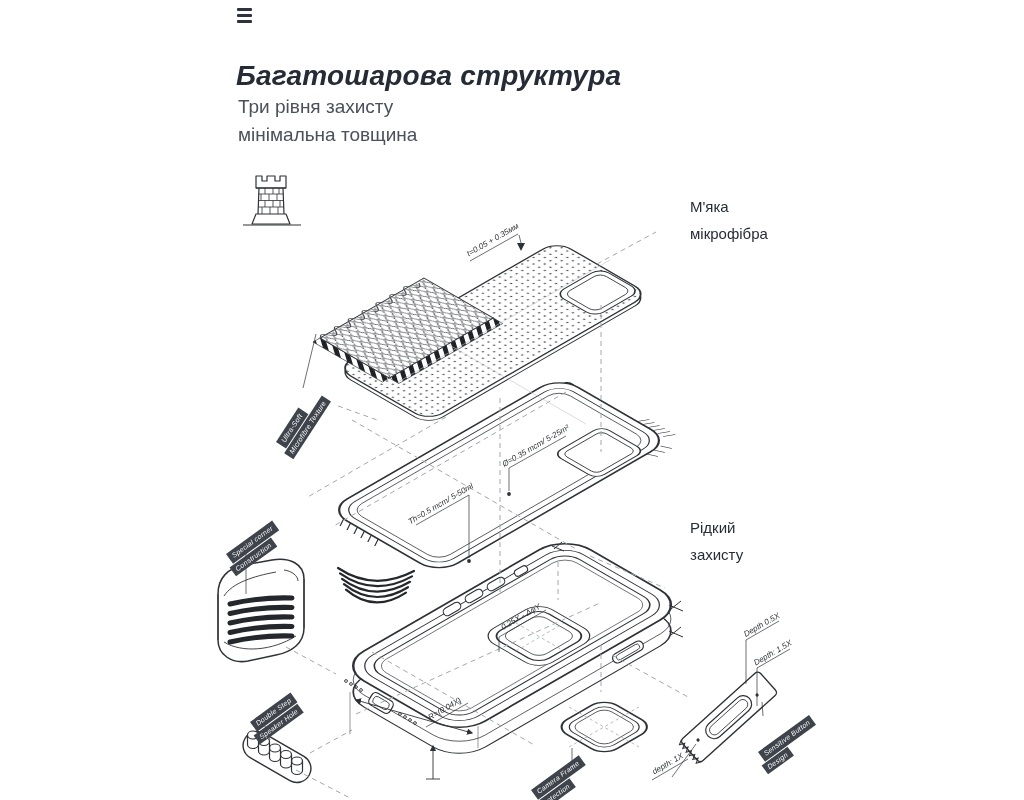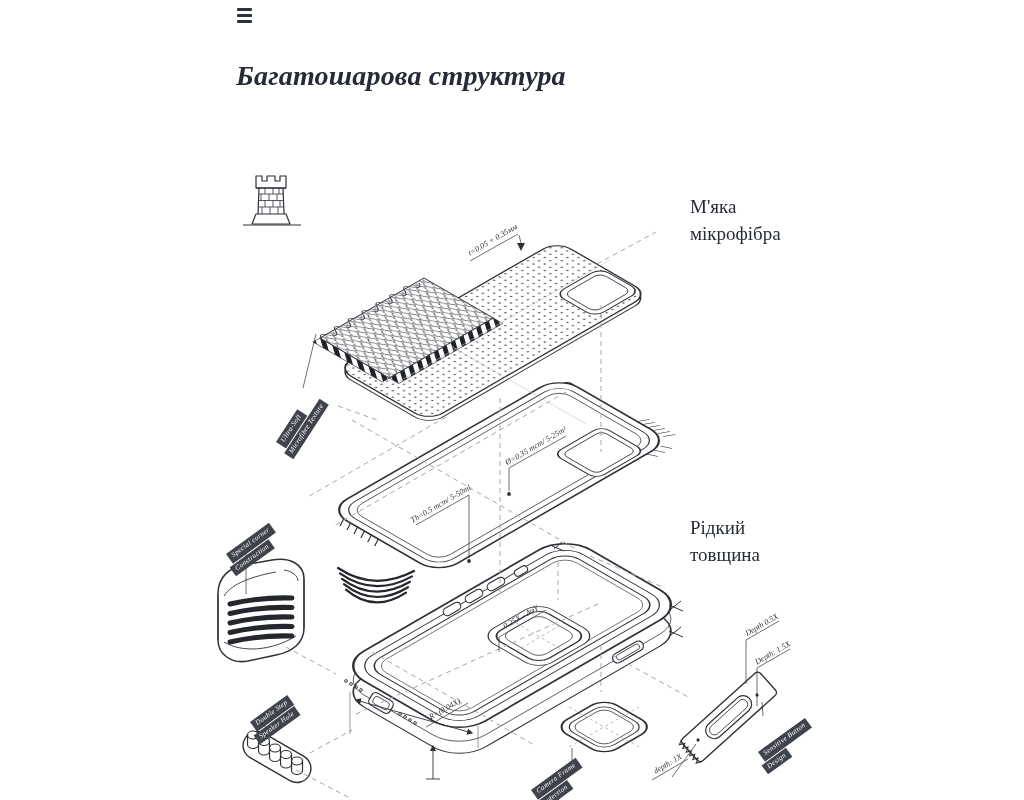--- a/index.html
+++ b/index.html
@@ -1,24 +1,24 @@
 <!DOCTYPE html>
 <html><head>
 <meta charset="utf-8">
 <style>
   html,body{margin:0;padding:0;background:#fff;}
   .page{position:relative;width:1024px;height:800px;background:#ffffff;overflow:hidden;
-        font-family:Liberation Serif, serif;}
+        font-family:Liberation Sans, sans-serif;}
   
   .hamburger{position:absolute;left:237px;top:8px;width:15px;height:16px;cursor:pointer;}
   .hamburger i{display:block;width:15px;height:3px;background:#2d323d;border-radius:1px;margin-bottom:3.2px;}
   .page-title{position:absolute;left:236px;top:41px;font-size:28px;font-weight:800;font-style:italic;
               color:#262b36;letter-spacing:.2px;}
   .page-subtitle{position:absolute;left:238px;top:93px;font-size:19px;line-height:28px;color:#4b505b;white-space:pre-line;}
-  .layer-label{position:absolute;font-size:19px;line-height:27px;color:#272c37;white-space:pre-line;}
+  .layer-label{position:absolute;font-size:15px;line-height:27px;color:#272c37;white-space:pre-line;}
   #lab-soft{left:690px;top:193px}
   #lab-hard{left:690px;top:354px}
   #lab-silicone{left:690px;top:514px}
   
   .tag{position:absolute;transform-origin:0 0;font-size:7px;line-height:1;color:#fff;font-style:italic;}
   .tag span{display:block;background:#3f434b;padding:2px 4px 2.5px;width:max-content;letter-spacing:.3px;}
   .tag span+span{margin-top:1px;transform:translateX(-5px);}
   svg{position:absolute;left:0;top:0;}
   .ann{font-size:8px;font-style:italic;fill:#2e3137;}
 </style>
@@ -26,25 +26,27 @@
 <body>
 
 <div class="page">
 
   <div class="hamburger">
       <i></i>
       <i></i>
       <i></i>
     </div>
   <h1 class="page-title">Багатошарова структура</h1>
+  <div class="page-subtitle">Три рівня захисту
+мінімальна товщина</div>
 
   <div class="layer-label" id="lab-soft">М'яка
 мікрофібра</div>
   <div class="layer-label" id="lab-silicone">Рідкий
-товщина</div>
+захисту</div>
 
   <svg width="1024" height="800" viewBox="0 0 1024 800">
     <defs>
       <pattern id="dotpat" patternUnits="userSpaceOnUse" width="6.5" height="6.5">
         <rect width="6.5" height="6.5" fill="#ffffff"></rect>
         <circle cx="3" cy="3" r="0.95" fill="#44474d"></circle>
       </pattern>
       <pattern id="furpat" patternUnits="userSpaceOnUse" width="8" height="12">
         <rect width="8" height="12" fill="#ffffff"></rect>
         <path d="M2,0 C3.6,2 3.6,4 2,6 C0.4,8 0.4,10 2,12" stroke="#4a4d53" stroke-width="1" fill="none"></path>

